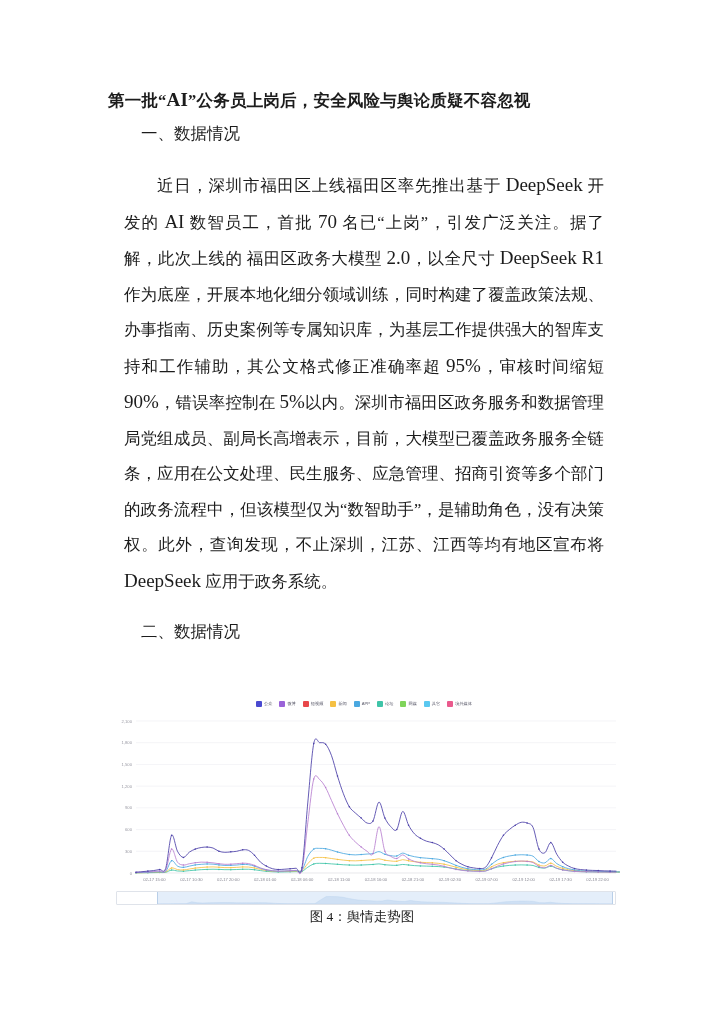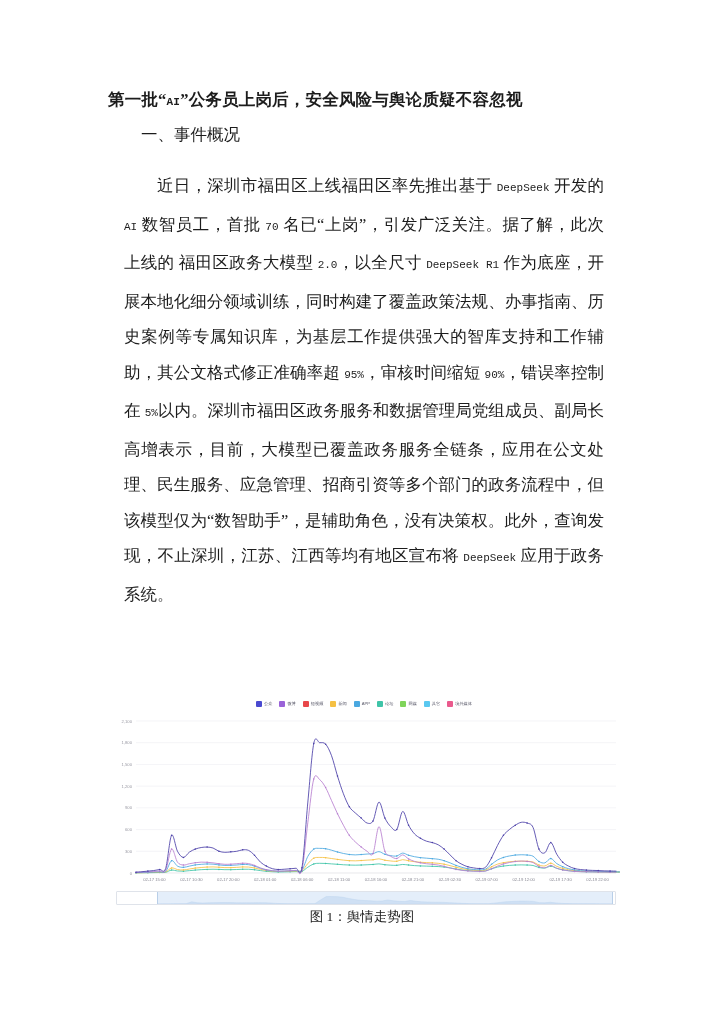--- a/index.html
+++ b/index.html
@@ -53,22 +53,22 @@
     font-size: 16.5px;
     line-height: 35.5px;
     text-indent: 33px;
     text-align: justify;
     text-justify: inter-ideograph;
     color: #1c1c1c;
     margin: 16px;
   }
 
   .para .lat, .doc-title .lat, .heading .lat {
-    font-family: Liberation Mono, monospace;
-    font-size: 11px;
+    font-family: Liberation Serif, serif;
+    font-size: 19px;
   }
 
   
   .figure-block {
     position: absolute;
     left: 108px;
     top: 694px;
     width: 512px;
   }
 
@@ -184,24 +184,25 @@
 <body>
 
 <div class="page">
 
   <div class="content">
 
     <h1 class="doc-title">
       第一批<span>“</span><span class="lat">AI</span><span>”</span>公务员上岗后，安全风险与舆论质疑不容忽视
     </h1>
 
-    <div class="heading">一、事件概况</div>
+    <div class="heading">一、数据情况</div>
 
     <p class="para">近日，深圳市福田区上线福田区率先推出基于 <span class="lat">DeepSeek</span> 开发的 <span class="lat">AI</span> 数智员工，首批 <span class="lat">70</span> 名已“上岗”，引发广泛关注。据了解，此次上线的 福田区政务大模型 <span class="lat">2.0</span>，以全尺寸 <span class="lat">DeepSeek R1</span> 作为底座，开展本地化细分领域训练，同时构建了覆盖政策法规、办事指南、历史案例等专属知识库，为基层工作提供强大的智库支持和工作辅助，其公文格式修正准确率超 <span class="lat">95%</span>，审核时间缩短 <span class="lat">90%</span>，错误率控制在 <span class="lat">5%</span>以内。深圳市福田区政务服务和数据管理局党组成员、副局长高增表示，目前，大模型已覆盖政务服务全链条，应用在公文处理、民生服务、应急管理、招商引资等多个部门的政务流程中，但该模型仅为“数智助手”，是辅助角色，没有决策权。此外，查询发现，不止深圳，江苏、江西等均有地区宣布将 <span class="lat">DeepSeek</span> 应用于政务系统。</p>
 
+    <div class="heading">二、数据情况</div>
   </div>
 
   <div class="figure-block">
     <div class="chart-card">
 
       <div class="legend" id="legend-root">
           <div class="legend-item">
             <span class="legend-swatch" style="background: rgb(74, 74, 208);"></span>
             <span class="legend-label">公众</span>
           </div>
@@ -506,16 +507,16 @@
                 <path d="M0,14 L0.0,13.94 L5.7,13.91 L11.4,13.87 L17.0,13.84 L22.7,13.77 L28.4,13.70 L34.1,11.49 L39.8,12.55 L45.4,12.96 L51.1,12.61 L56.8,12.41 L62.5,12.30 L68.1,12.27 L73.8,12.34 L79.5,12.55 L85.2,12.62 L90.9,12.59 L96.5,12.55 L102.2,12.46 L107.9,12.50 L113.6,12.82 L119.3,13.28 L124.9,13.54 L130.6,13.71 L136.3,13.77 L142.0,13.75 L147.7,13.72 L153.3,13.68 L159.0,13.65 L164.7,9.27 L170.4,5.37 L176.0,5.32 L181.7,5.42 L187.4,6.19 L193.1,7.54 L198.8,8.72 L204.4,9.59 L210.1,10.00 L215.8,10.34 L221.5,10.67 L227.2,10.53 L232.8,9.27 L238.5,10.34 L244.2,10.91 L249.9,11.11 L255.6,9.90 L261.2,10.82 L266.9,11.40 L272.6,11.69 L278.3,11.88 L284.0,11.97 L289.6,12.12 L295.3,12.41 L301.0,12.79 L306.7,13.18 L312.3,13.42 L318.0,13.59 L323.7,13.66 L329.4,13.70 L335.1,13.61 L340.7,12.99 L346.4,12.17 L352.1,11.49 L357.8,11.11 L363.5,10.82 L369.1,10.62 L374.8,10.67 L380.5,10.96 L386.2,12.41 L391.9,12.65 L397.5,11.97 L403.2,12.75 L408.9,13.28 L414.6,13.54 L420.2,13.70 L425.9,13.77 L431.6,13.81 L437.3,13.83 L443.0,13.84 L448.6,13.86 L454.3,13.86 L460.0,13.87 L460,14 Z" fill="#cfe0f4" stroke="#bcd4ee" stroke-width="0.5"></path>
               </svg>
           </div>
         </div>
       </div>
 
     </div>
   </div>
 
   <div class="caption">
-    <span>图 1：舆情走势图</span>
+    <span>图 4：舆情走势图</span>
   </div>
 
 </div>
 
 </body></html>

